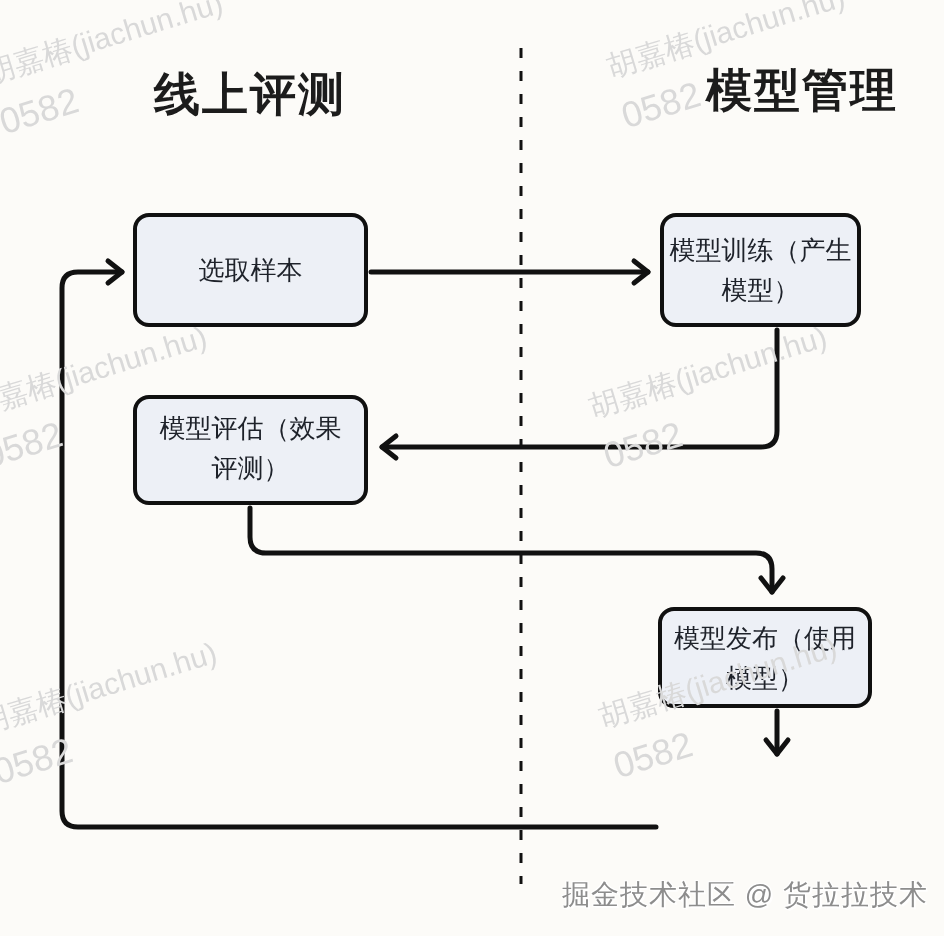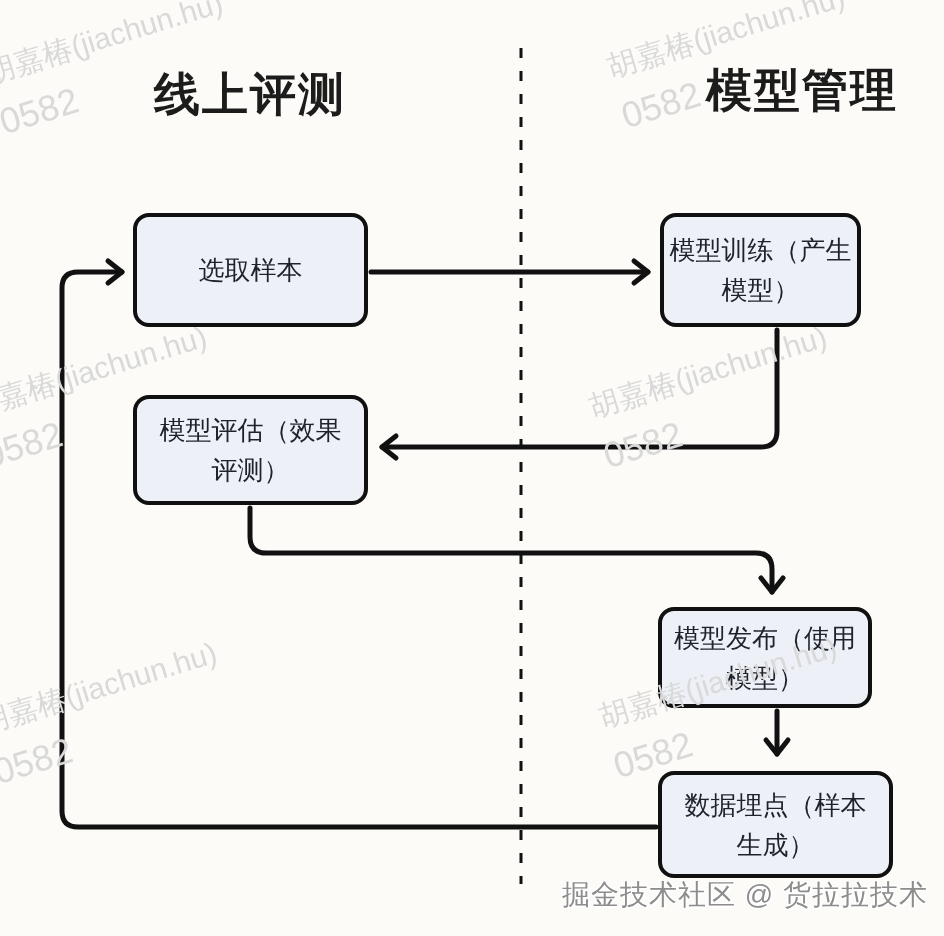--- a/index.html
+++ b/index.html
@@ -47,21 +47,21 @@
     align-items: center;
     justify-content: center;
     font-size: 26px;
     line-height: 40px;
     color: var(--ink);
     text-align: center;
     white-space: nowrap;
   }
   .node-1 { left: 133px; top: 213px; width: 235px; height: 114px; }
   .node-2 { left: 660px; top: 213px; width: 201px; height: 114px; }
-  .node-3 { left: 133px; top: 395px; width: 235px; height: 110px; }
+  .node-3 { left: 133px; top: 395px; width: 235px; height: 110px; font-family: Liberation Mono, monospace; }
   .node-4 { left: 658px; top: 607px; width: 214px; height: 101px; }
   .node-5 { left: 658px; top: 771px; width: 235px; height: 107px; }
 
   
   svg.overlay { position: absolute; inset: 0; width: 944px; height: 936px; }
 
   
   .watermark {
     position: absolute;
     width: 260px;
@@ -134,24 +134,20 @@
   <div class="node node-3">
     <span>模型评估（效果</span>
     <span>评测）</span>
   </div>
 
   <div class="node node-4">
     <span>模型发布（使用</span>
     <span>模型）</span>
   </div>
 
-  <div class="node node-5">
-    <span>数据埋点（样本</span>
-    <span>生成）</span>
-  </div>
 
   <div class="watermark wm-1">
     <div class="wm-name">胡嘉椿(jiachun.hu)</div>
     <div class="wm-code">0582</div>
   </div>
   <div class="watermark wm-2">
     <div class="wm-name">胡嘉椿(jiachun.hu)</div>
     <div class="wm-code">0582</div>
   </div>
   <div class="watermark wm-3">

